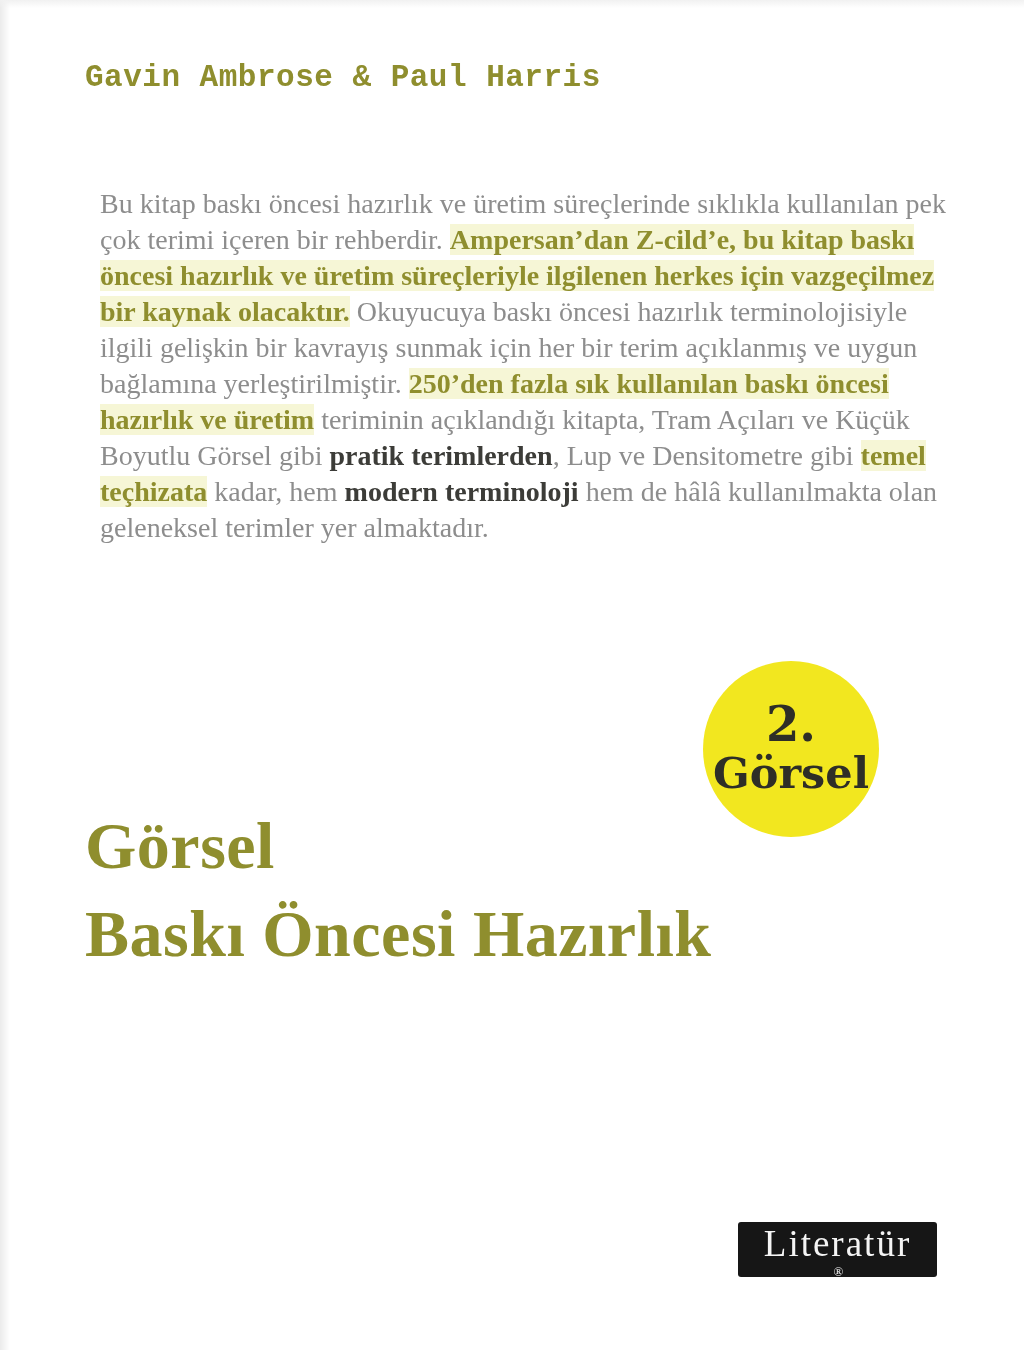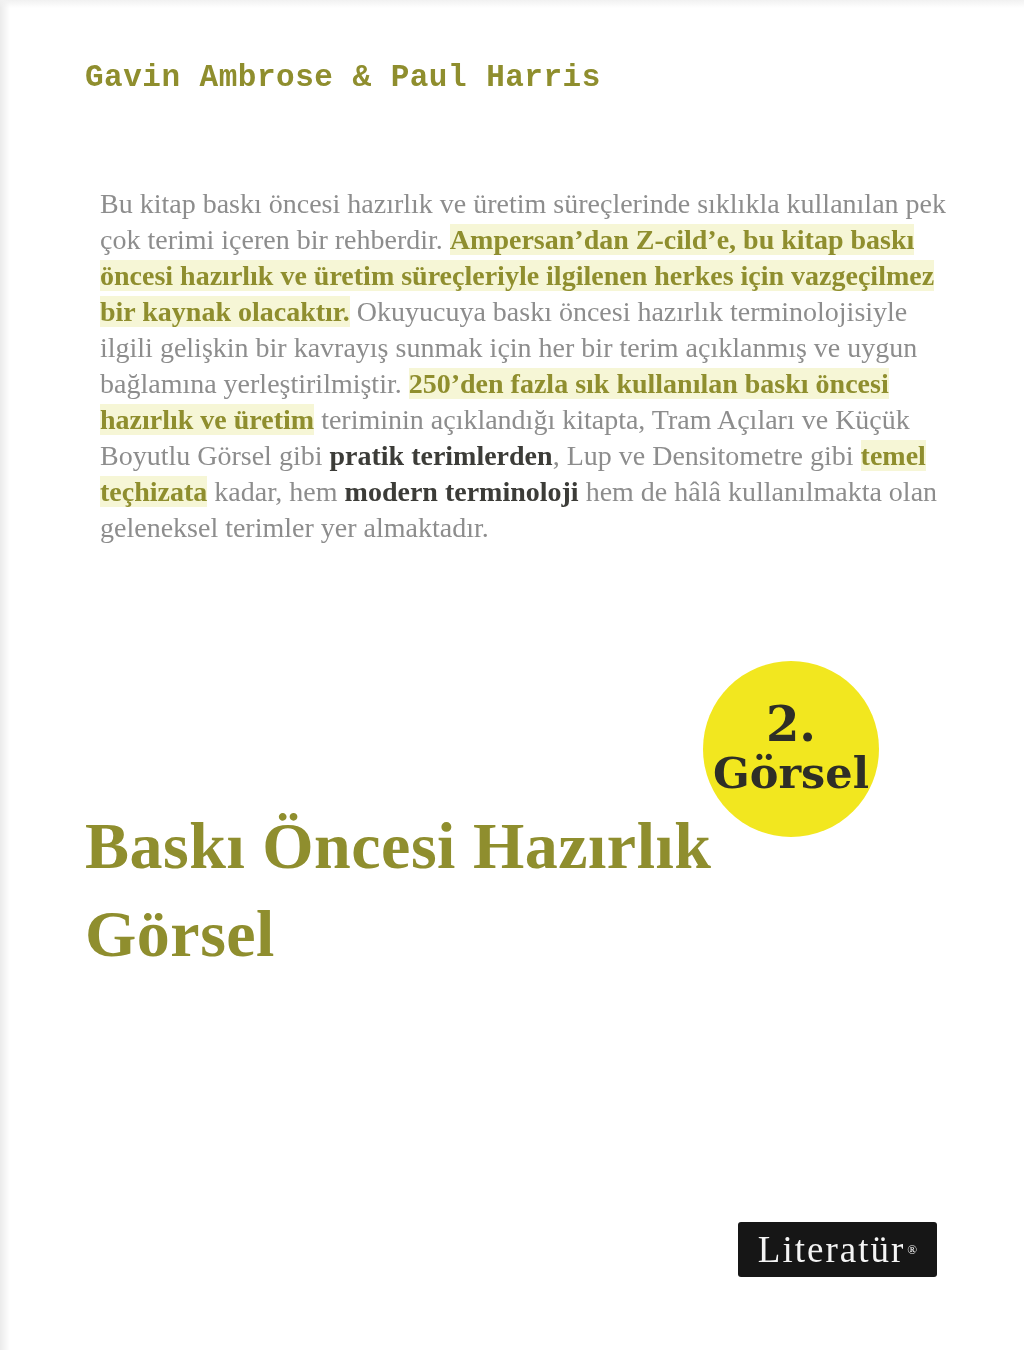--- a/index.html
+++ b/index.html
@@ -115,20 +115,21 @@
     width: 199px;
     height: 55px;
     background: var(--publisher-bg, #161616);
     border-radius: 3px;
     display: flex;
     align-items: center;
     justify-content: center;
     color: var(--publisher-text, #f4f4f4);
     font-size: 37px;
     letter-spacing: 2px;
+    flex-direction: column;
   }
   .publisher-logo .registered {
     font-size: 13px;
     vertical-align: super;
     line-height: 1;
     margin-left: 2px;
     letter-spacing: 0;
   }
 </style>
 </head>
@@ -139,22 +140,22 @@
   <div class="author">Gavin Ambrose &amp; Paul Harris</div>
 
   <p class="description"><span class="seg-gray">Bu kitap baskı öncesi hazırlık ve üretim süreçlerinde sıklıkla kullanılan pek çok terimi içeren bir rehberdir. </span><span class="seg-highlight">Ampersan’dan Z-cild’e, bu kitap baskı öncesi hazırlık ve üretim süreçleriyle ilgilenen herkes için vazgeçilmez bir kaynak olacaktır.</span><span class="seg-gray"> Okuyucuya baskı öncesi hazırlık terminolojisiyle ilgili gelişkin bir kavrayış sunmak için her bir terim açıklanmış ve uygun bağlamına yerleştirilmiştir. </span><span class="seg-highlight">250’den fazla sık kullanılan baskı öncesi hazırlık ve üretim</span><span class="seg-gray"> teriminin açıklandığı kitapta, Tram Açıları ve Küçük Boyutlu Görsel gibi </span><span class="seg-bold-dark">pratik terimlerden</span><span class="seg-gray">, Lup ve Densitometre gibi </span><span class="seg-highlight">temel teçhizata</span><span class="seg-gray"> kadar, hem </span><span class="seg-bold-dark">modern terminoloji</span><span class="seg-gray"> hem de hâlâ kullanılmakta olan geleneksel terimler yer almaktadır.</span></p>
 
   <div class="edition-badge">
     <span class="badge-line1">2.</span>
     <span class="badge-line2">Görsel</span>
   </div>
 
   <div class="title">
+    <span class="title-line">Görsel</span>
     <span class="title-line">Baskı Öncesi Hazırlık</span>
-    <span class="title-line">Görsel</span>
   </div>
 
   <div class="publisher-logo">
     <span>Literatür</span>
     <span class="registered">®</span>
   </div>
 
 </div>
 
 </body></html>

